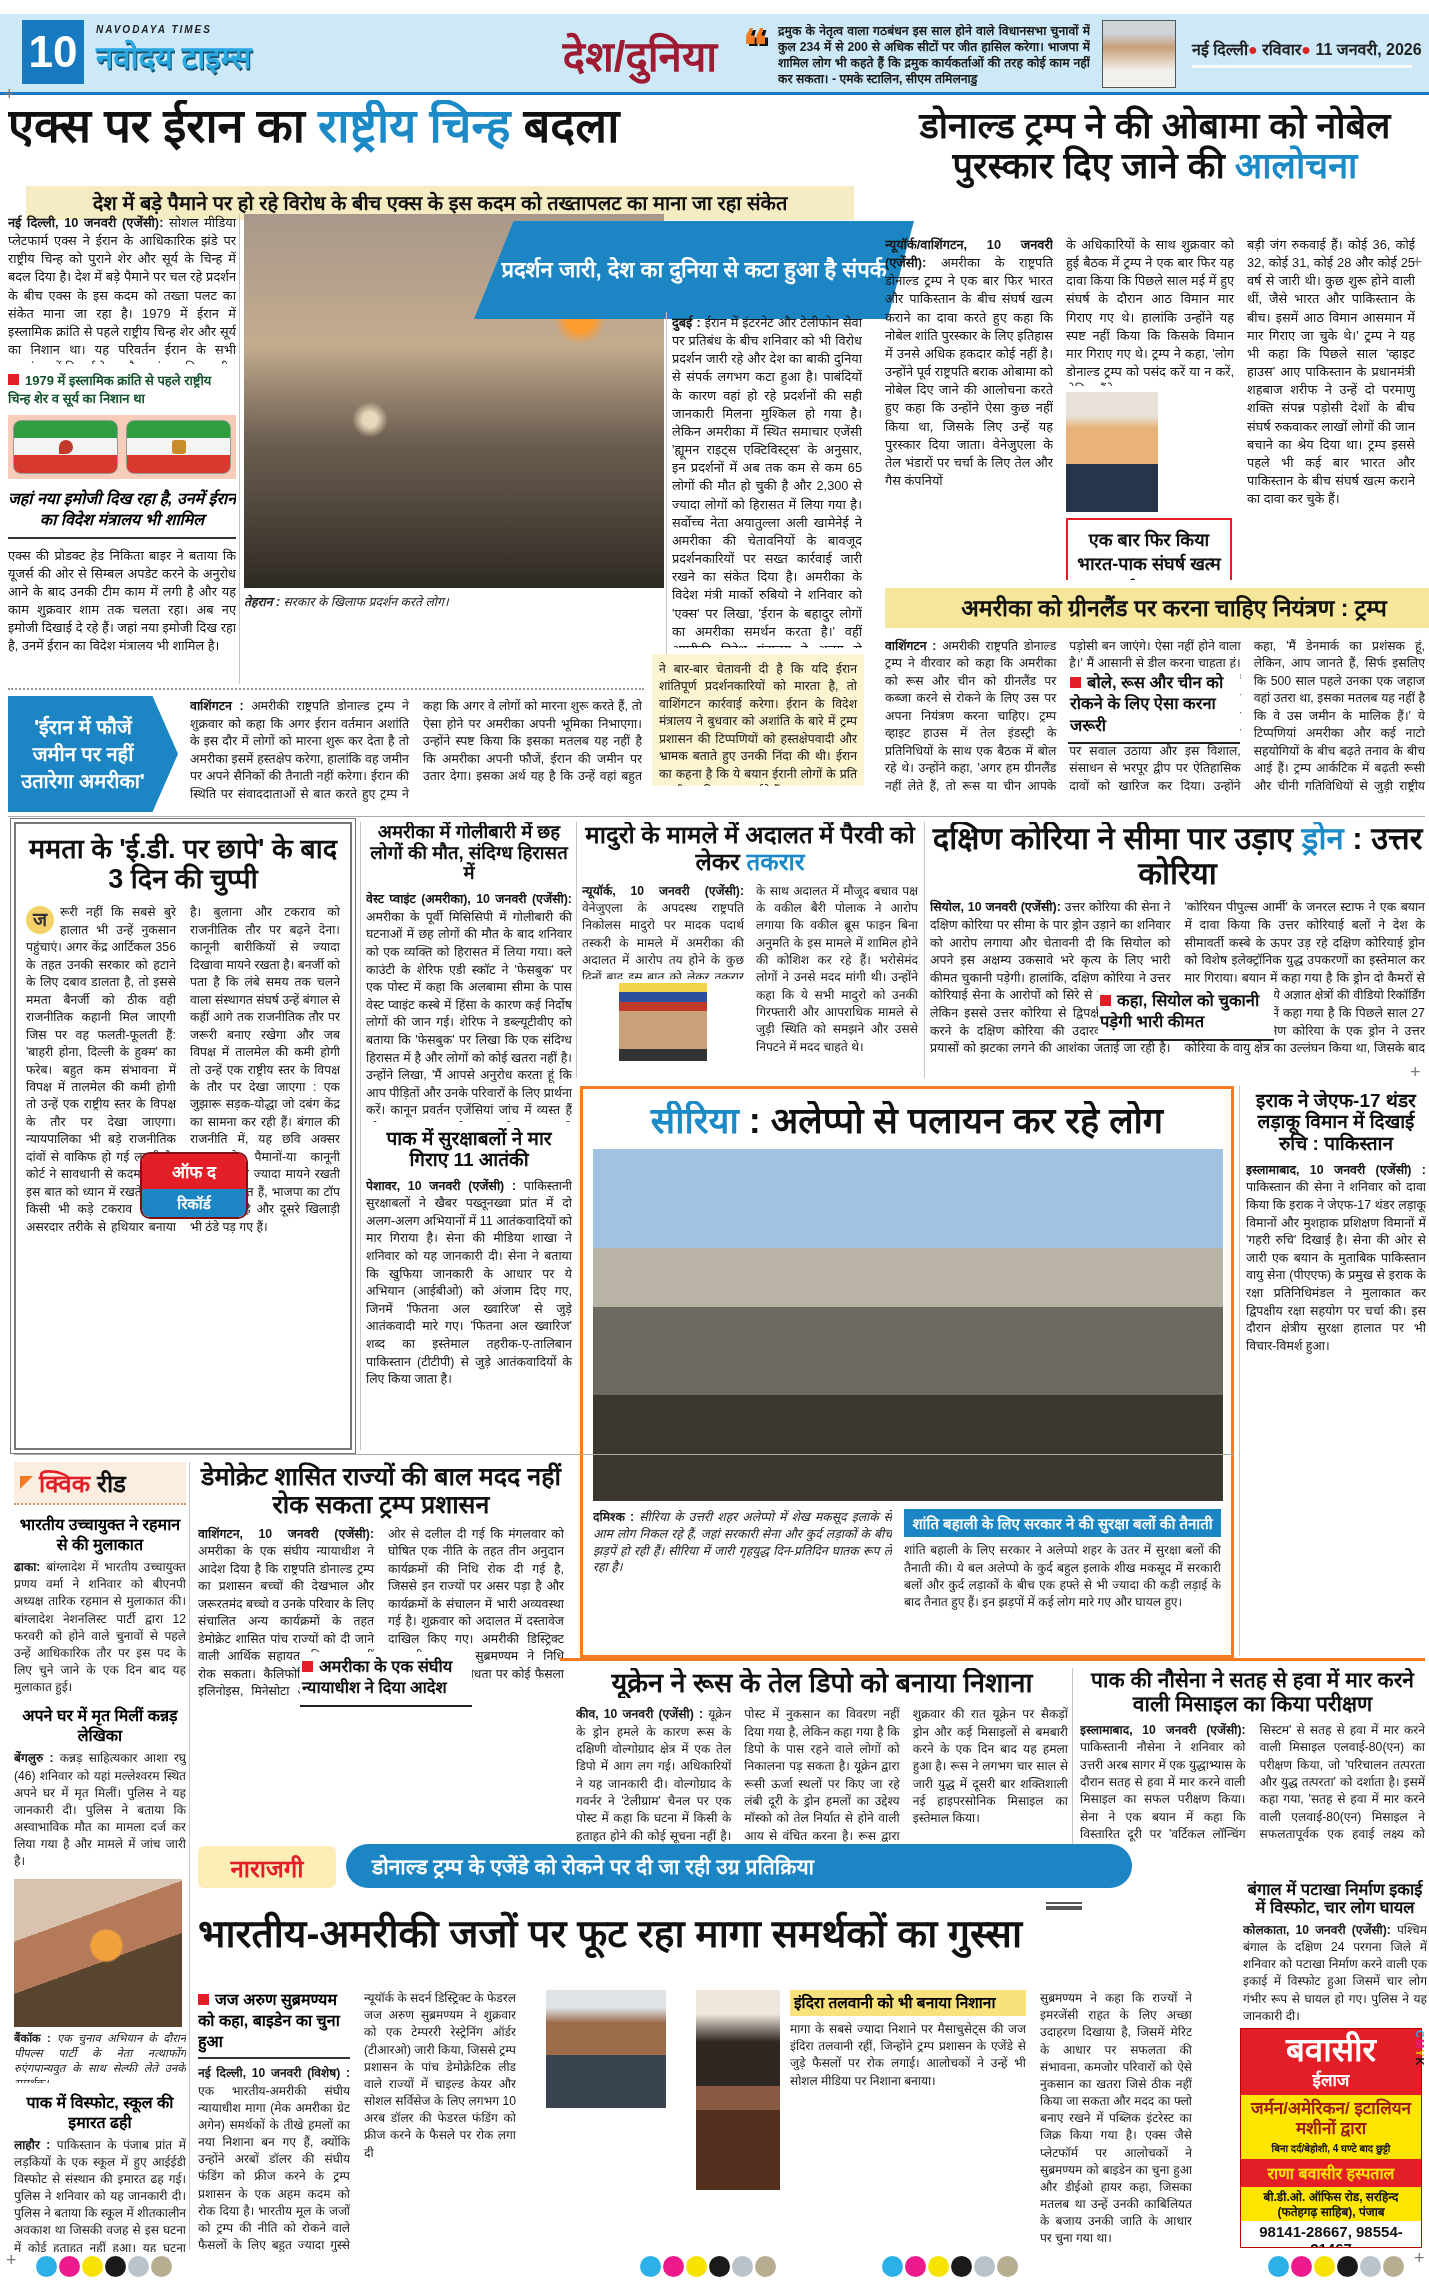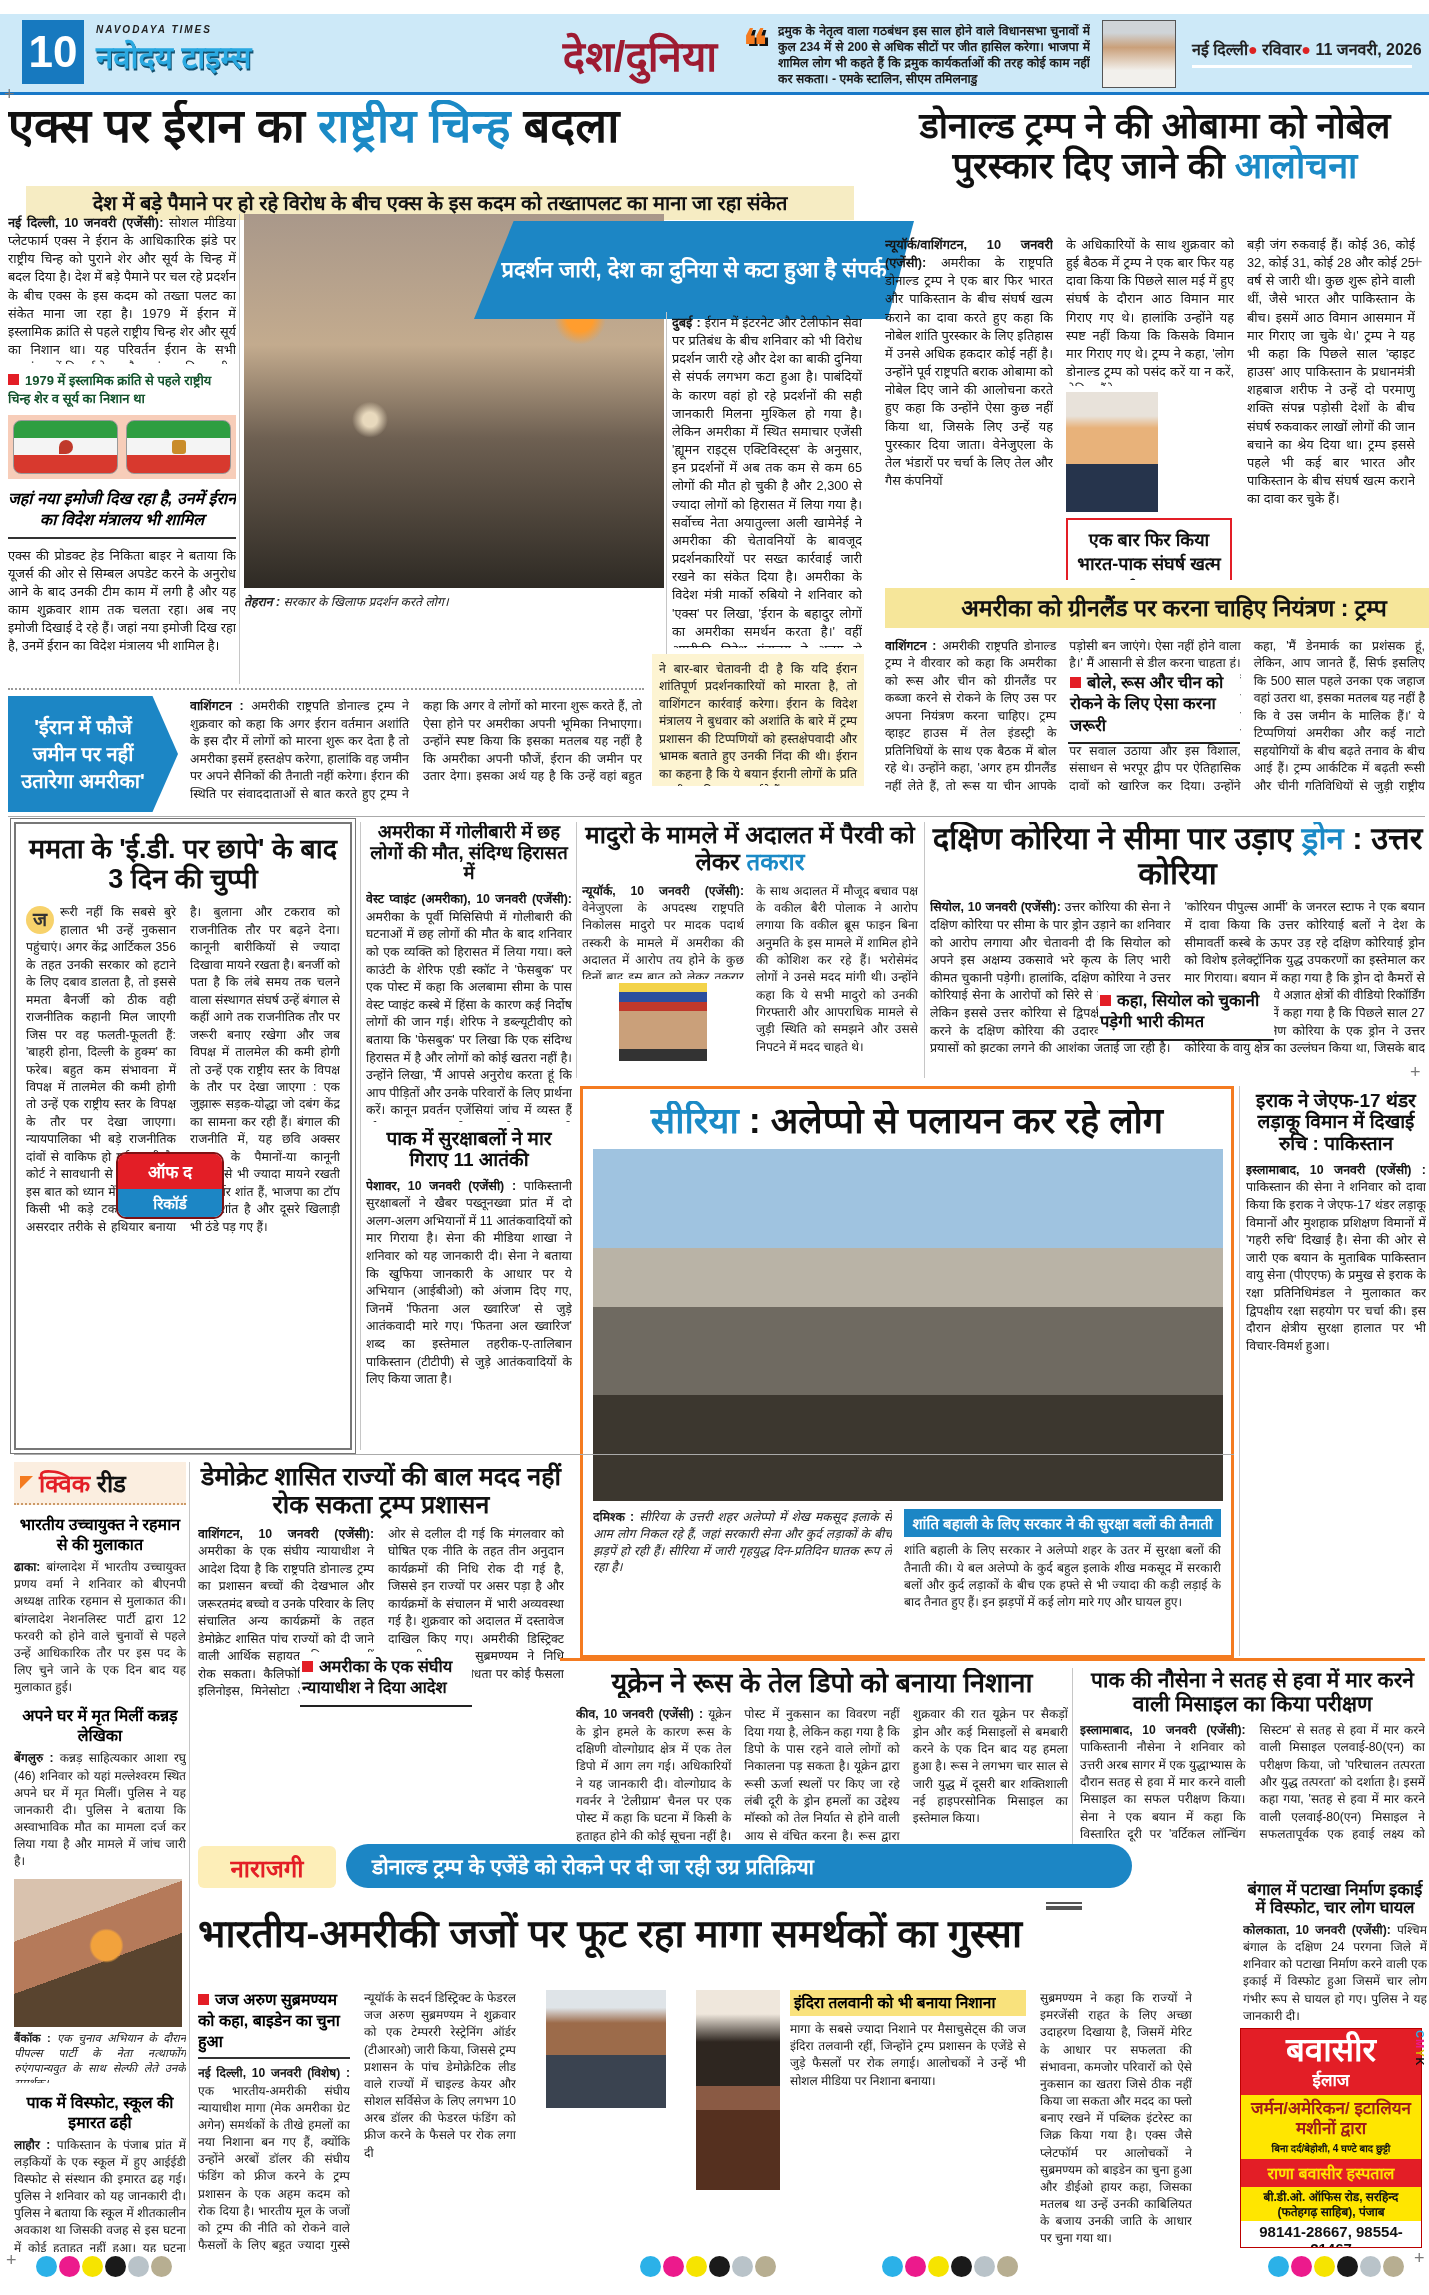--- a/index.html
+++ b/index.html
@@ -152,21 +152,21 @@
 
   <div class="abs hline" style="left:8px;top:816px;width:1417px;"></div>
 
   <div class="abs" style="left:14px;top:822px;width:338px;height:628px;border:2px solid #777;box-shadow:0 0 0 3px #fff,0 0 0 4px #777;box-sizing:border-box;padding:10px;">
     <div class="hd ctr" style="font-size:27px;margin-bottom:10px;">ममता के 'ई.डी. पर छापे' के बाद 3 दिन की चुप्पी</div>
     <div class="bd cols2" style="height:520px;font-size:12.3px;">
       <span class="dropcap">ज</span>
       <span>रूरी नहीं कि सबसे बुरे हालात भी उन्हें नुकसान पहुंचाएं। अगर केंद्र आर्टिकल 356 के तहत उनकी सरकार को हटाने के लिए दबाव डालता है, तो इससे ममता बैनर्जी को ठीक वही राजनीतिक कहानी मिल जाएगी जिस पर वह फलती-फूलती हैं: 'बाहरी होना, दिल्ली के हुक्म' का फरेब। बहुत कम संभावना में विपक्ष में तालमेल की कमी होगी तो उन्हें एक राष्ट्रीय स्तर के विपक्ष के तौर पर देखा जाएगा। न्यायपालिका भी बड़े राजनीतिक दांवों से वाकिफ हो गई लगती है। कोर्ट ने सावधानी से कदम उठाया, इस बात को ध्यान में रखते हुए कि किसी भी कड़े टकराव से इतने असरदार तरीके से हथियार बनाया है।</span>
       <span>बुलाना और टकराव को राजनीतिक तौर पर बढ़ने देना। कानूनी बारीकियों से ज्यादा दिखावा मायने रखता है। बनर्जी को पता है कि लंबे समय तक चलने वाला संस्थागत संघर्ष उन्हें बंगाल से कहीं आगे तक राजनीतिक तौर पर जरूरी बनाए रखेगा और जब विपक्ष में तालमेल की कमी होगी तो उन्हें एक राष्ट्रीय स्तर के विपक्ष के तौर पर देखा जाएगा : एक जुझारू सड़क-योद्धा जो दबंग केंद्र का सामना कर रही हैं। बंगाल की राजनीति में, यह छवि अक्सर शासन के पैमानों-या कानूनी नतीजों से भी ज्यादा मायने रखती है। गवर्नर शांत हैं, भाजपा का टॉप नेतृत्व शांत है और दूसरे खिलाड़ी भी ठंडे पड़ गए हैं।</span>
     </div>
-    <div class="offrec" style="position:absolute;left:100px;top:328px;width:104px;">
+    <div class="offrec" style="position:absolute;left:124px;top:328px;width:104px;">
       <div class="t">ऑफ द</div>
       <div class="b">रिकॉर्ड</div>
     </div>
   </div>
 
   <div class="abs vline" style="left:360px;top:822px;height:628px;"></div>
 
   <div class="abs" style="left:366px;top:822px;width:206px;height:300px;overflow:hidden;">
     <div class="hd ctr" style="font-size:18.5px;margin-bottom:7px;">अमरीका में गोलीबारी में छह लोगों की मौत, संदिग्ध हिरासत में</div>
     <div class="bd" style="font-size:12.4px;"><span class="dl">वेस्ट प्वाइंट (अमरीका), 10 जनवरी (एजेंसी):</span> <span>अमरीका के पूर्वी मिसिसिपी में गोलीबारी की घटनाओं में छह लोगों की मौत के बाद शनिवार को एक व्यक्ति को हिरासत में लिया गया। क्ले काउंटी के शेरिफ एडी स्कॉट ने 'फेसबुक' पर एक पोस्ट में कहा कि अलबामा सीमा के पास वेस्ट प्वाइंट कस्बे में हिंसा के कारण कई निर्दोष लोगों की जान गई। शेरिफ ने डब्ल्यूटीवीए को बताया कि 'फेसबुक' पर लिखा कि एक संदिग्ध हिरासत में है और लोगों को कोई खतरा नहीं है। उन्होंने लिखा, 'मैं आपसे अनुरोध करता हूं कि आप पीड़ितों और उनके परिवारों के लिए प्रार्थना करें। कानून प्रवर्तन एजेंसियां जांच में व्यस्त हैं और ताजा जानकारी जल्द से जल्द जारी करेंगी।'</span></div>

